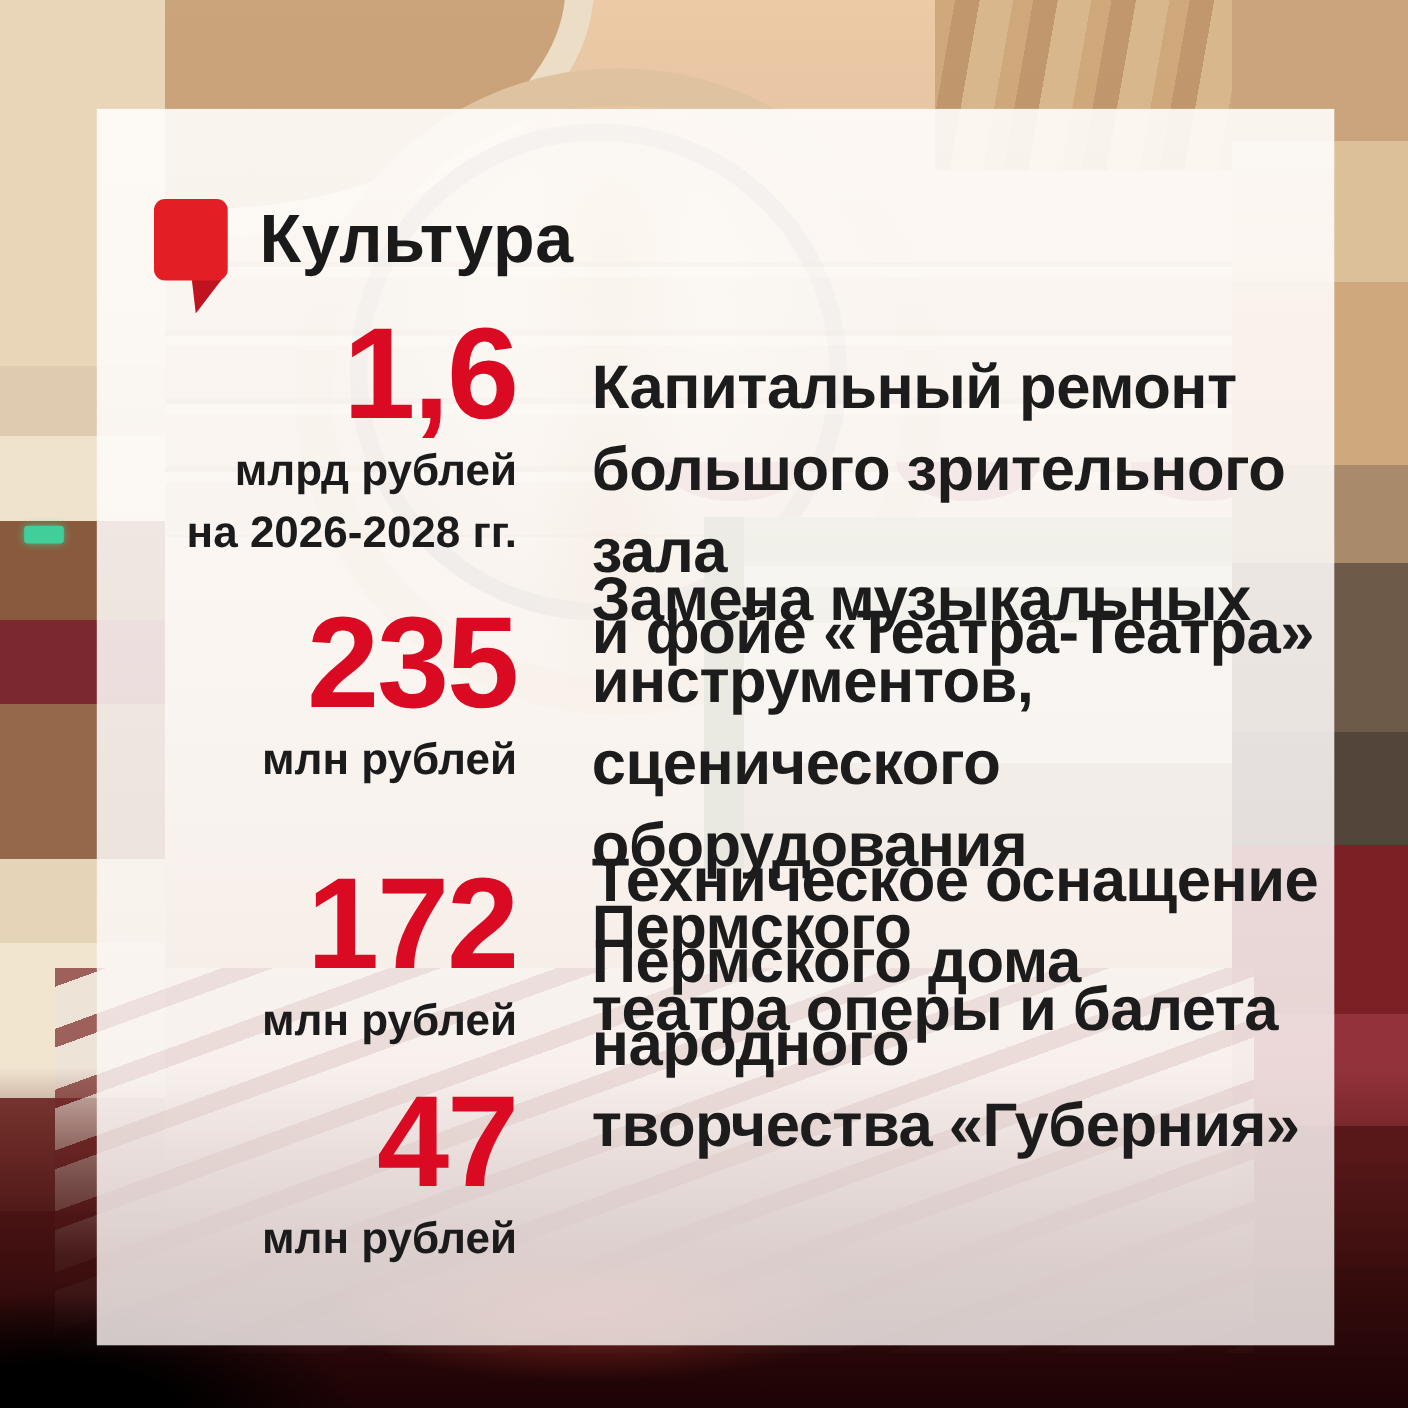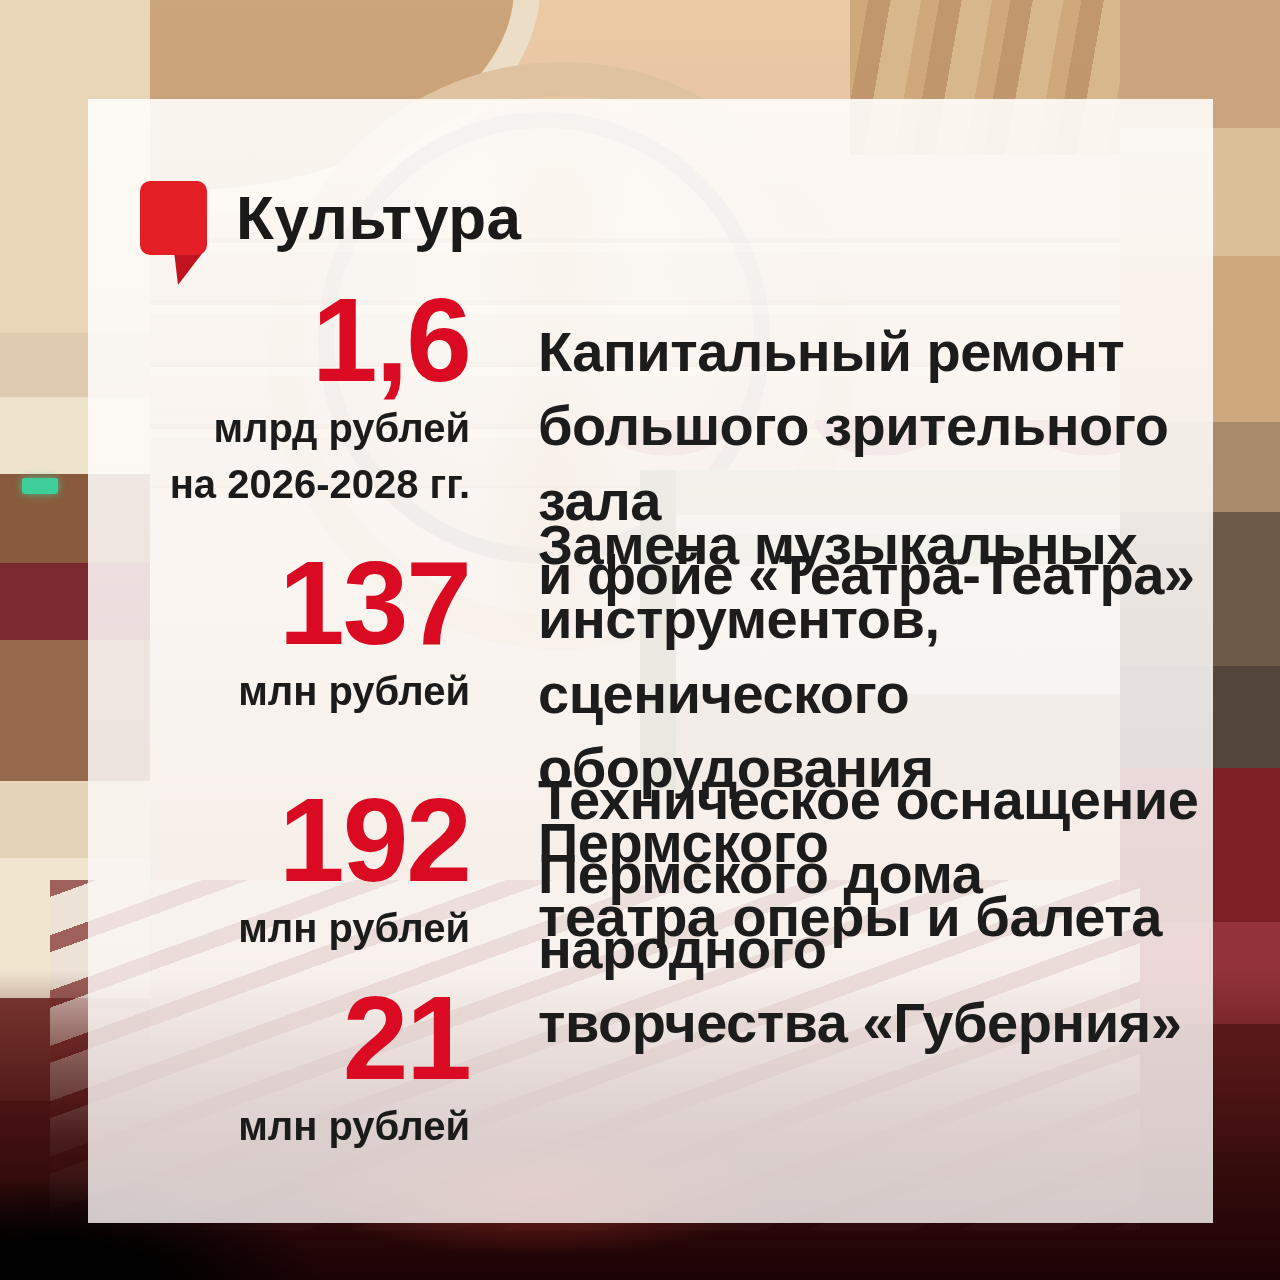--- a/index.html
+++ b/index.html
@@ -112,35 +112,35 @@
     <div class="stat s1">
       <div class="num">1,6</div>
       <div class="unit">млрд рублей</div>
       <div class="unit">на 2026-2028 гг.</div>
     </div>
     <p class="desc d1">Капитальный ремонт
 большого зрительного зала
 и фойе «Театра-Театра»</p>
 
     <div class="stat s2">
-      <div class="num">137</div>
+      <div class="num">235</div>
       <div class="unit">млн рублей</div>
     </div>
     <p class="desc d2">Замена музыкальных
 инструментов, сценического
 оборудования Пермского
 театра оперы и балета</p>
 
     <div class="stat s3">
-      <div class="num">192</div>
+      <div class="num">172</div>
       <div class="unit">млн рублей</div>
     </div>
     <p class="desc d3">Техническое оснащение
 Пермского дома народного
 творчества «Губерния»</p>
 
     <div class="stat s4">
-      <div class="num">21</div>
+      <div class="num">47</div>
       <div class="unit">млн рублей</div>
     </div>
 
   </div>
 </div>
 
 </body></html>

